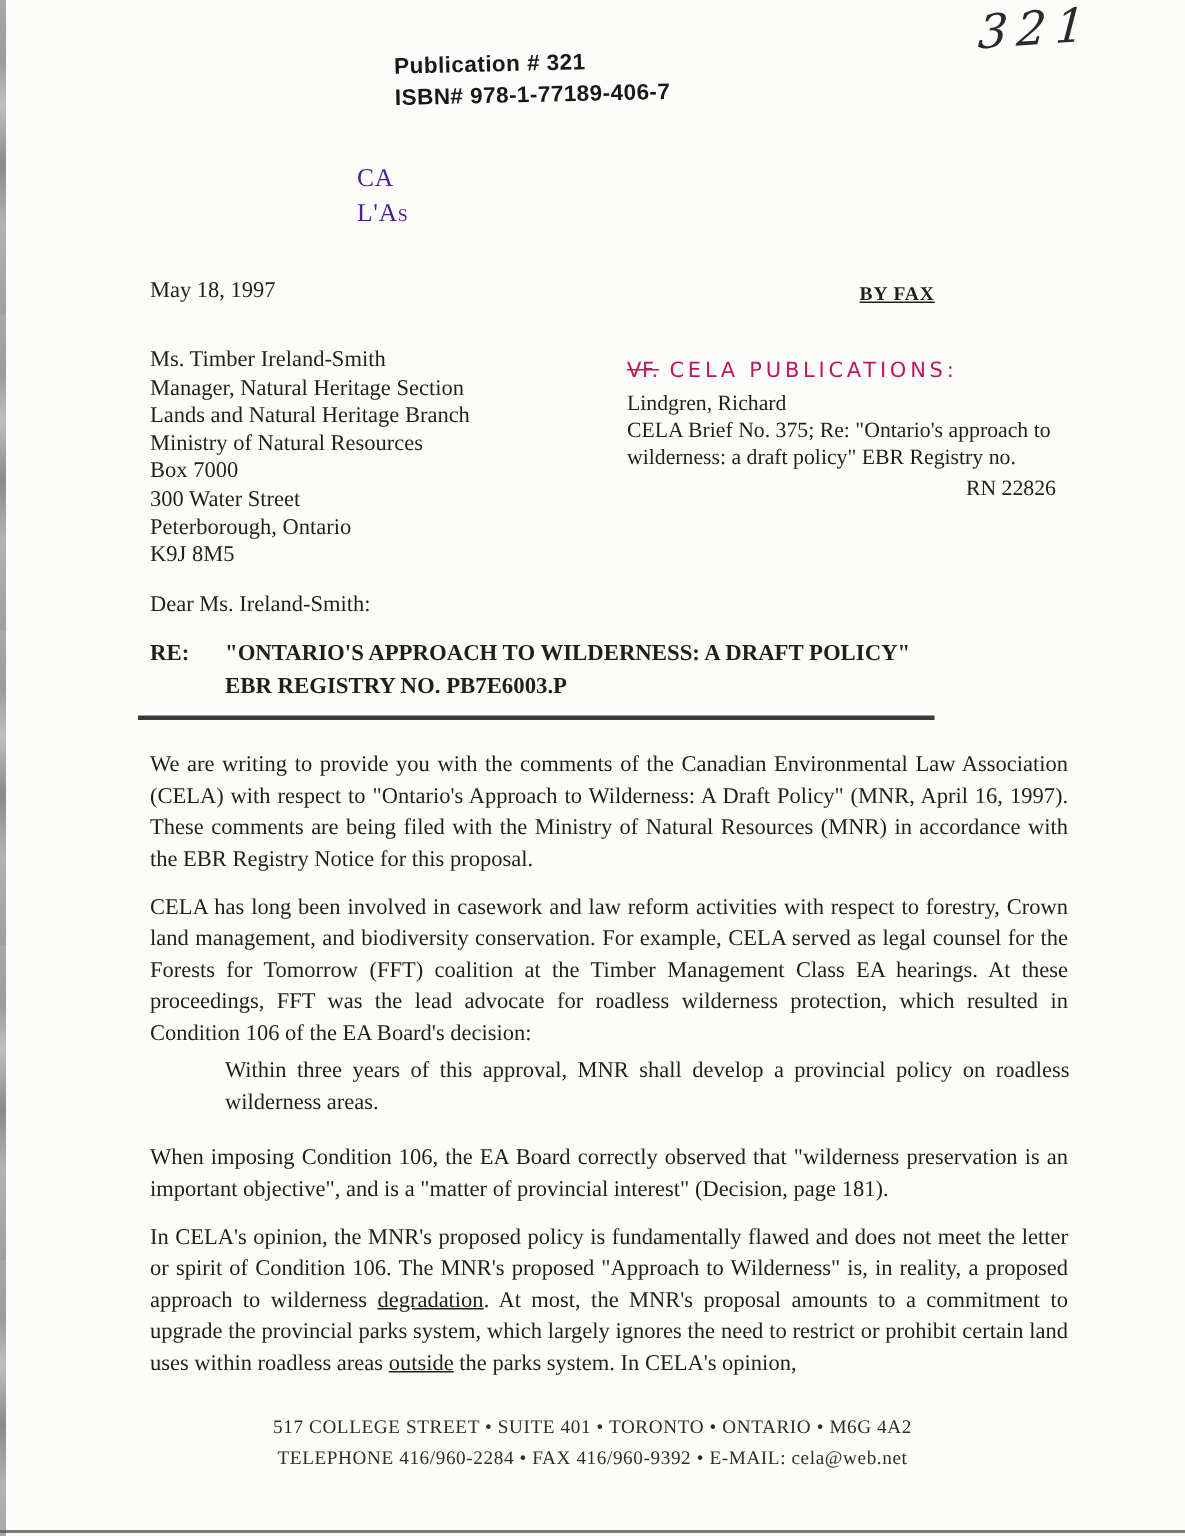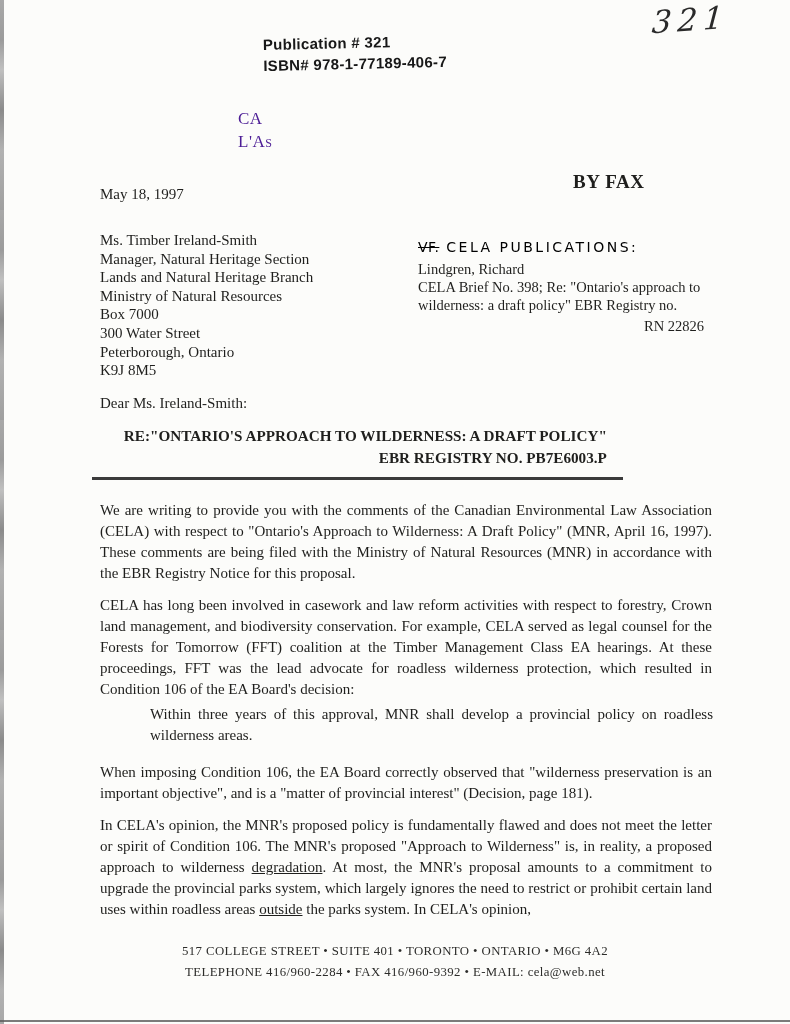--- a/index.html
+++ b/index.html
@@ -54,44 +54,45 @@
     left: 238px; top: 107px;
     font-size: 17px;
     line-height: 23px;
     color: #4c1d95;
     font-variant: small-caps;
     letter-spacing: 0.5px;
   }
 
   .date-line { left: 100px; top: 186px; font-size: 15px; }
   .by-fax {
-    left: 573px; top: 171px;
+    left: 573px; top: 188px;
     font-weight: bold;
-    font-size: 19px;
+    font-size: 13px;
+    text-decoration: underline;
     letter-spacing: 0.6px;
   }
 
   .recipient { left: 100px; top: 231px; font-size: 15px; line-height: 18.6px; }
 
   .stamp { left: 418px; top: 239px; width: 296px; }
   .stamp-hand {
     font-family: "DejaVu Sans", sans-serif;
     font-size: 14px;
     letter-spacing: 2.5px;
-    color: #000000;
+    color: #be185d;
     margin-bottom: 5px;
     white-space: nowrap;
   }
   .stamp-hand .struck { text-decoration: line-through; letter-spacing: 0.5px; }
   .stamp-line { font-size: 14.5px; line-height: 18.2px; }
   .stamp-rn { font-size: 14.5px; text-align: right; padding-right: 10px; margin-top: 3px; }
 
   .salutation { left: 100px; top: 395px; font-size: 15px; }
 
-  .subject { left: 100px; top: 425px; width: 620px; display: flex; font-weight: bold; font-size: 15.2px; line-height: 21.5px; text-align: right; }
+  .subject { left: 100px; top: 425px; width: 620px; display: flex; font-weight: bold; font-size: 15.2px; line-height: 21.5px; }
   .subject .re-label { width: 50px; flex: none; }
 
   .rule { left: 92px; top: 477px; width: 531px; height: 3px; background: #3b3b3b; }
 
   .para {
     font-size: 15px;
     line-height: 21px;
     text-align: justify;
     width: 612px;
     left: 100px;
@@ -146,21 +147,21 @@
     <div>Peterborough, Ontario</div>
     <div>K9J 8M5</div>
   </div>
 
   <div class="abs stamp">
     <div class="stamp-hand">
       <span class="struck">VF.</span>
       <span>CELA PUBLICATIONS:</span>
     </div>
     <div class="stamp-line">Lindgren, Richard</div>
-    <div class="stamp-line">CELA Brief No. 398; Re: "Ontario's approach to</div>
+    <div class="stamp-line">CELA Brief No. 375; Re: "Ontario's approach to</div>
     <div class="stamp-line">wilderness: a draft policy" EBR Registry no.</div>
     <div class="stamp-rn">RN 22826</div>
   </div>
 
   <div class="abs salutation">Dear Ms. Ireland-Smith:</div>
 
   <div class="abs subject">
     <div class="re-label">RE:</div>
     <div>
       <div>"ONTARIO'S APPROACH TO WILDERNESS: A DRAFT POLICY"</div>

